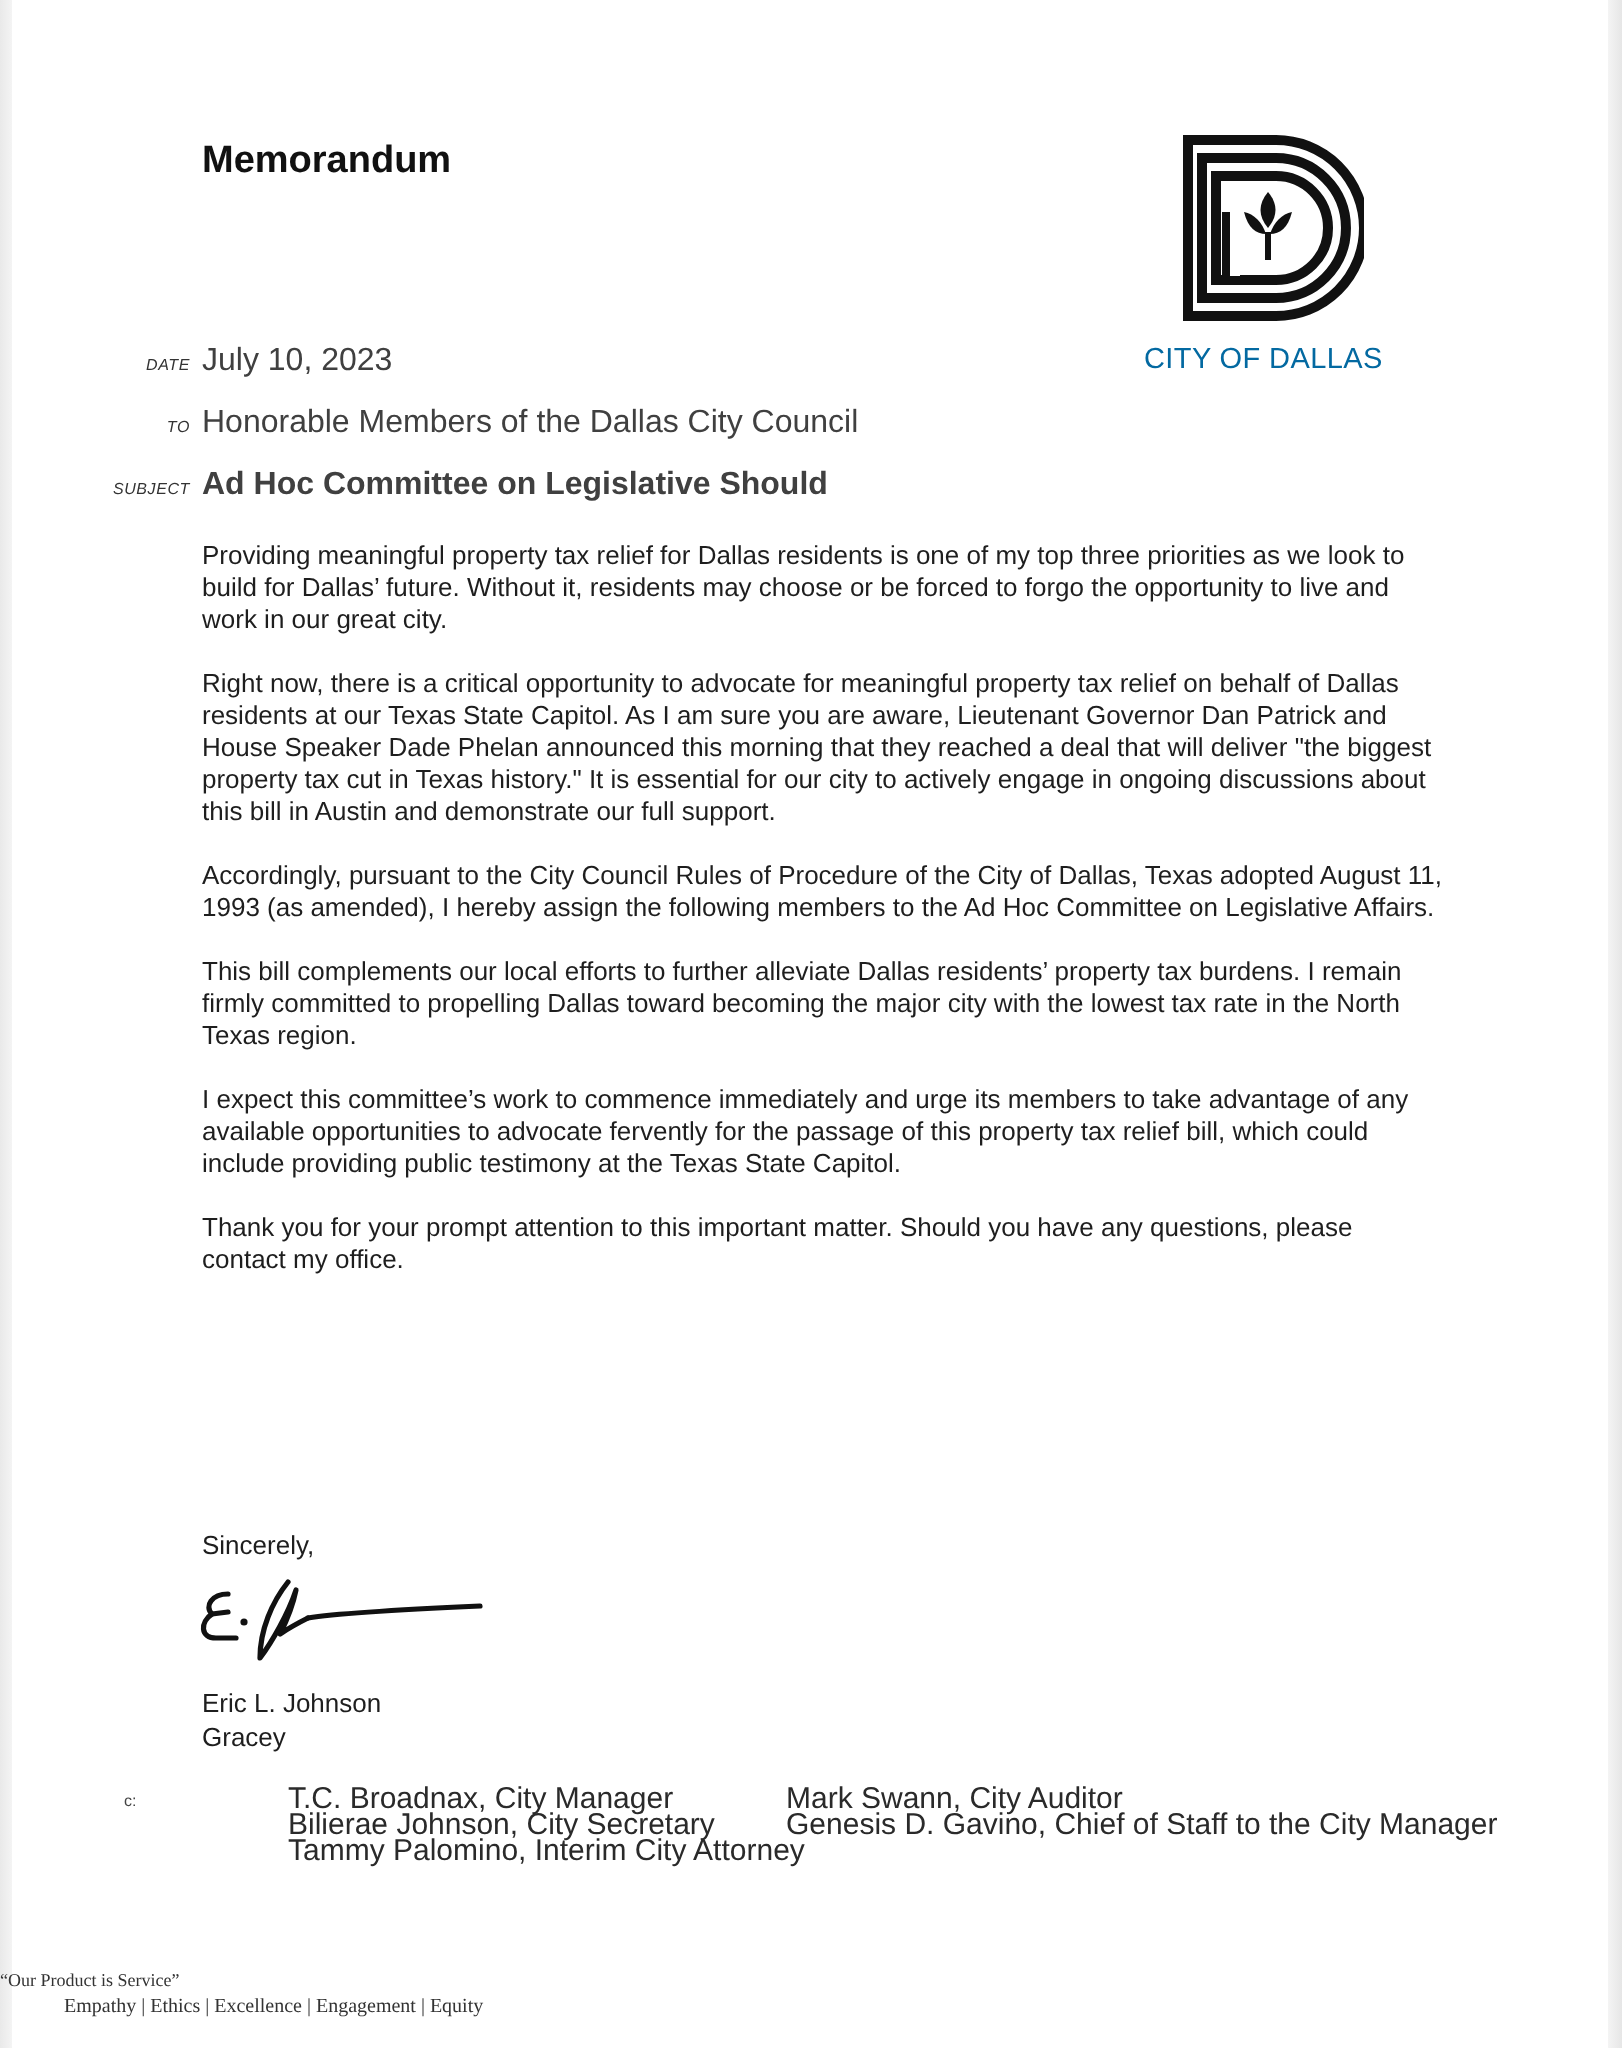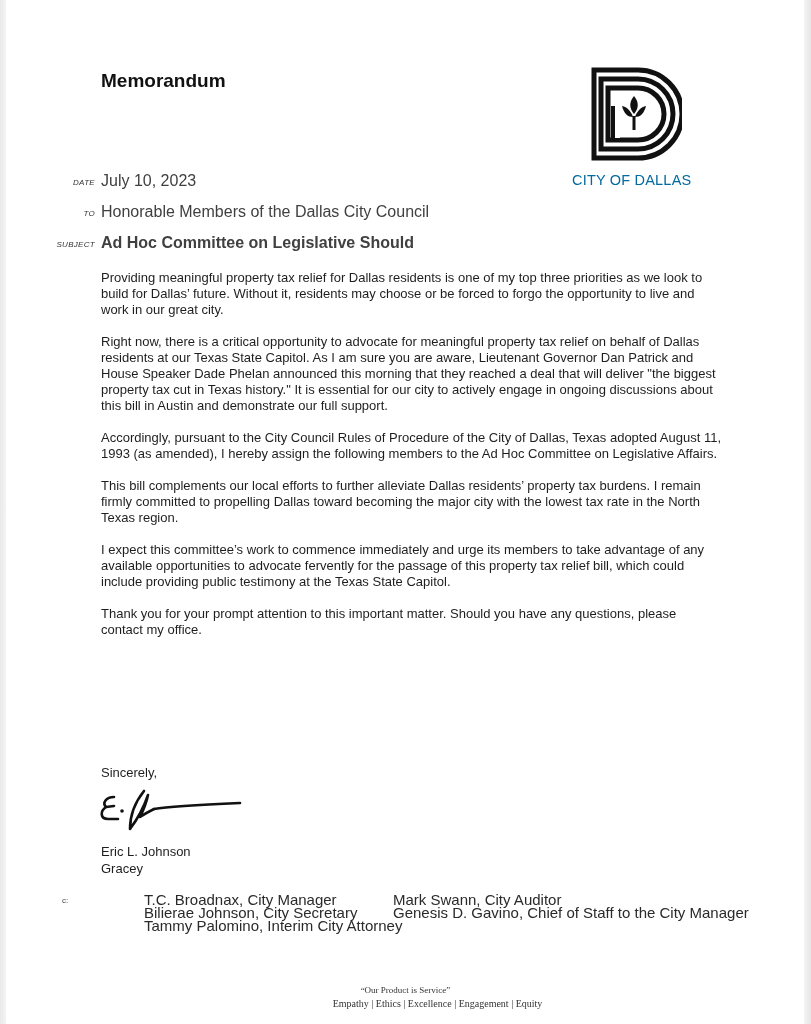--- a/index.html
+++ b/index.html
@@ -32,21 +32,21 @@
 
   .closing { position: absolute; left: 101px; top: 765px; font-size: 13px; line-height: 16px; color: #1e1e1e; }
   .signature { position: absolute; left: 96px; top: 783px; width: 150px; height: 55px; }
   .signer { position: absolute; left: 101px; top: 843px; font-size: 13px; line-height: 17px; color: #1e1e1e; }
 
   .cc-label { position: absolute; left: 62px; top: 896px; font-size: 8px; color: #444; }
   .cc-col { position: absolute; top: 893px; font-size: 15px; line-height: 13px; color: #2a2a2a; }
   .cc-col.left { left: 144px; }
   .cc-col.right { left: 393px; }
 
-  .footer { position: absolute; left: 0; width: 811px; text-align: center; font-family: "Liberation Serif", serif; color: #333; }
+  .footer { position: absolute; left: 0; width: 811px; font-family: "Liberation Serif", serif; color: #333; }
   .footer.motto { top: 985px; font-size: 9px; }
   .footer.values { top: 998px; font-size: 10px; padding-left: 32px; }
 </style>
 </head>
 <body>
 
 <div class="edge-left"></div>
 <div class="edge-right"></div>
 
 <div class="memo-title">Memorandum</div>

